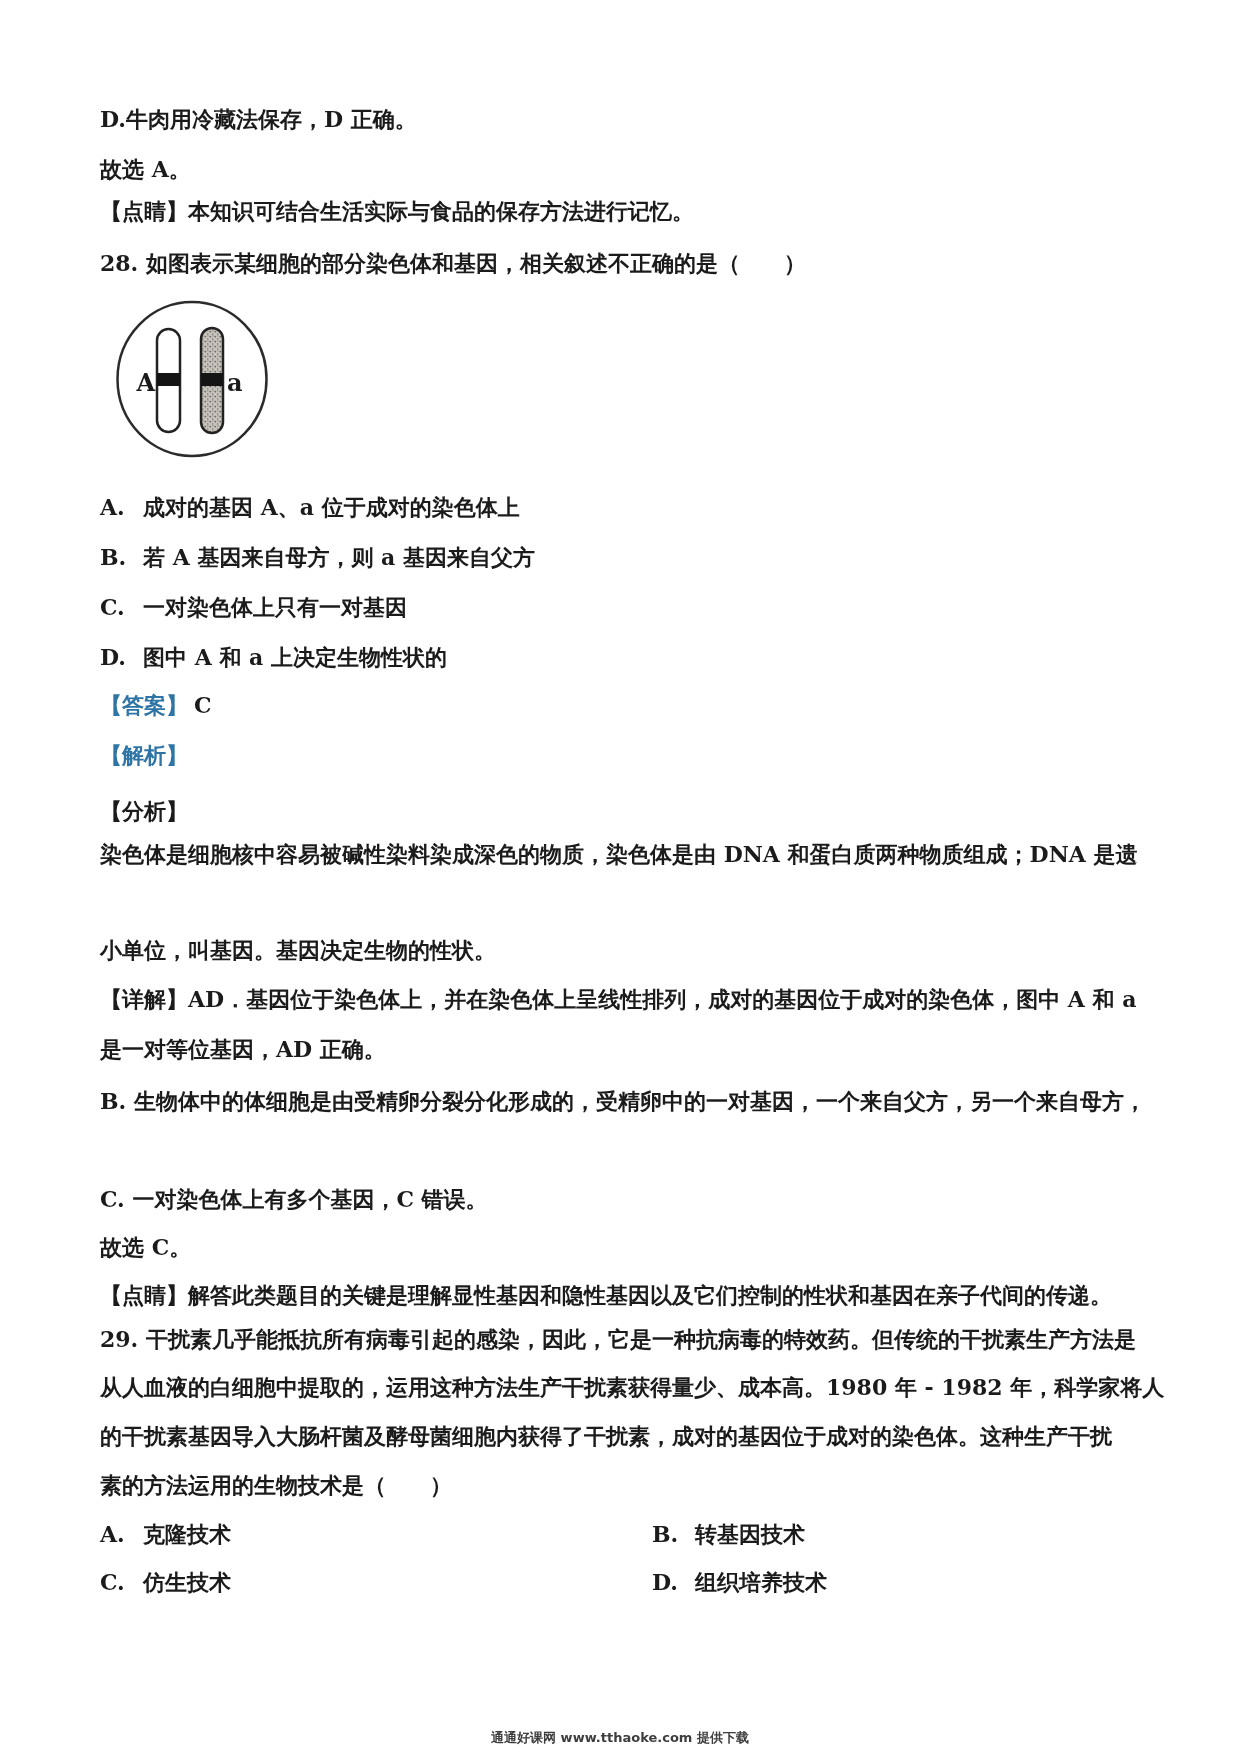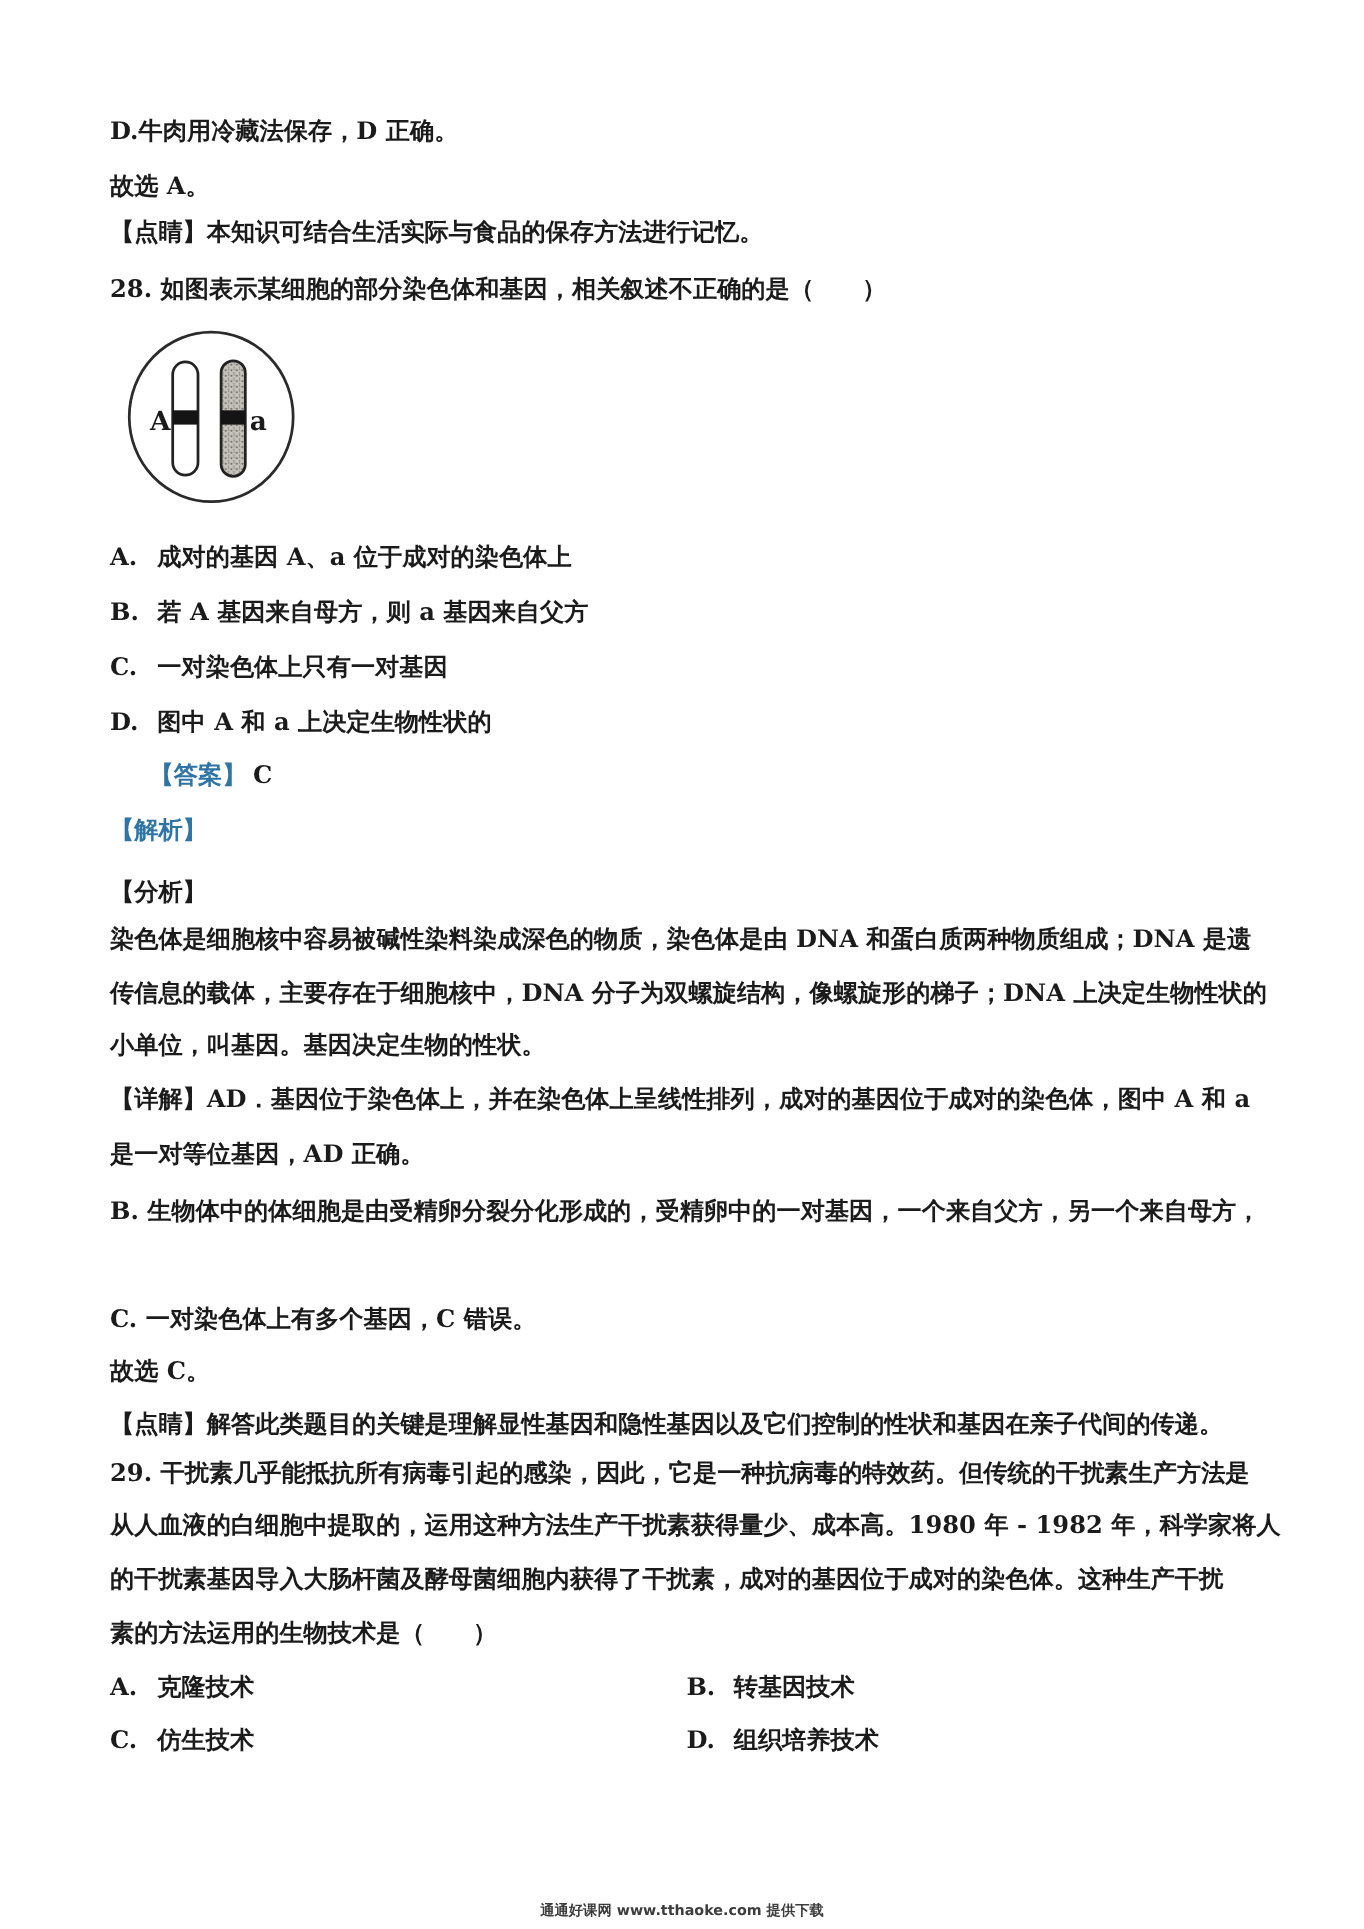--- a/index.html
+++ b/index.html
@@ -15,23 +15,23 @@
   .ln{
     position:absolute;
     left:100px;
     width:1045px;
     height:30px;
     line-height:30px;
     font-size:22px;
     white-space:nowrap;
   }
   .blue{color:#2e74a5;}
-  .blue-label{margin-right:6px;margin-left:36px;}
+  .blue-label{margin-right:6px;}
   .optkey{display:inline-block;min-width:43px;}
-  .opt-col2{left:624px;width:520px;}
+  .opt-col2{left:652px;width:520px;}
   .figure{position:absolute;left:114px;top:300px;}
   .footer{
     position:absolute;
     left:0;top:1727px;
     width:1240px;
     text-align:center;
     font-size:13px;
     line-height:22px;
     color:#3d3d3d;
     font-family:"DejaVu Sans","Liberation Sans",sans-serif;
@@ -83,21 +83,20 @@
 
   <div class="ln" style="top:690px">
     <span class="blue blue-label">【答案】</span><span>C</span>
   </div>
   <div class="ln" style="top:740px">
     <span class="blue">【解析】</span>
   </div>
   <div class="ln" style="top:796px">【分析】</div>
 
   <div class="ln" style="top:839px">染色体是细胞核中容易被碱性染料染成深色的物质，染色体是由 DNA 和蛋白质两种物质组成；DNA 是遗</div>
-  <div class="ln" style="top:888px">传信息的载体，主要存在于细胞核中，DNA 分子为双螺旋结构，像螺旋形的梯子；DNA 上决定生物性状的</div>
   <div class="ln" style="top:935px">小单位，叫基因。基因决定生物的性状。</div>
 
   <div class="ln" style="top:984px">【详解】AD．基因位于染色体上，并在染色体上呈线性排列，成对的基因位于成对的染色体，图中 A 和 a</div>
   <div class="ln" style="top:1034px">是一对等位基因，AD 正确。</div>
   <div class="ln" style="top:1086px">B. 生物体中的体细胞是由受精卵分裂分化形成的，受精卵中的一对基因，一个来自父方，另一个来自母方，</div>
   <div class="ln" style="top:1184px">C.  一对染色体上有多个基因，C 错误。</div>
   <div class="ln" style="top:1232px">故选 C。</div>
 
   <div class="ln" style="top:1280px">【点睛】解答此类题目的关键是理解显性基因和隐性基因以及它们控制的性状和基因在亲子代间的传递。</div>
 

